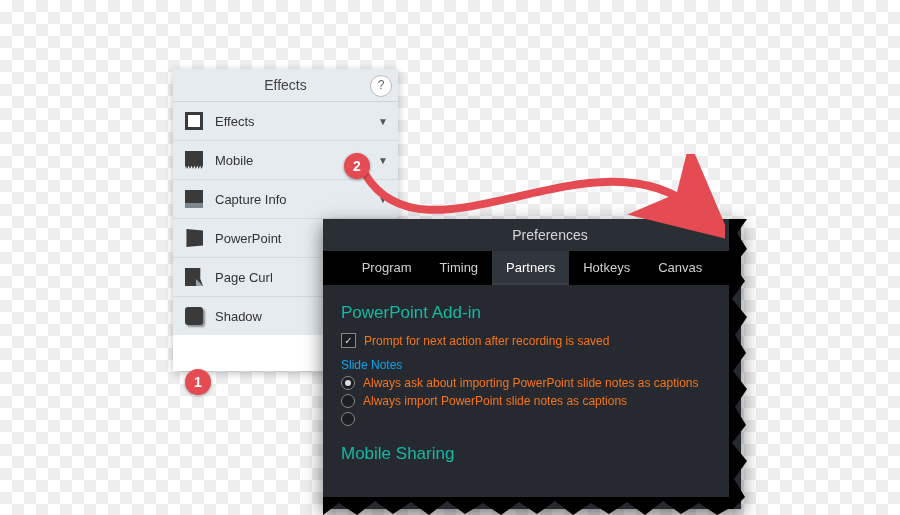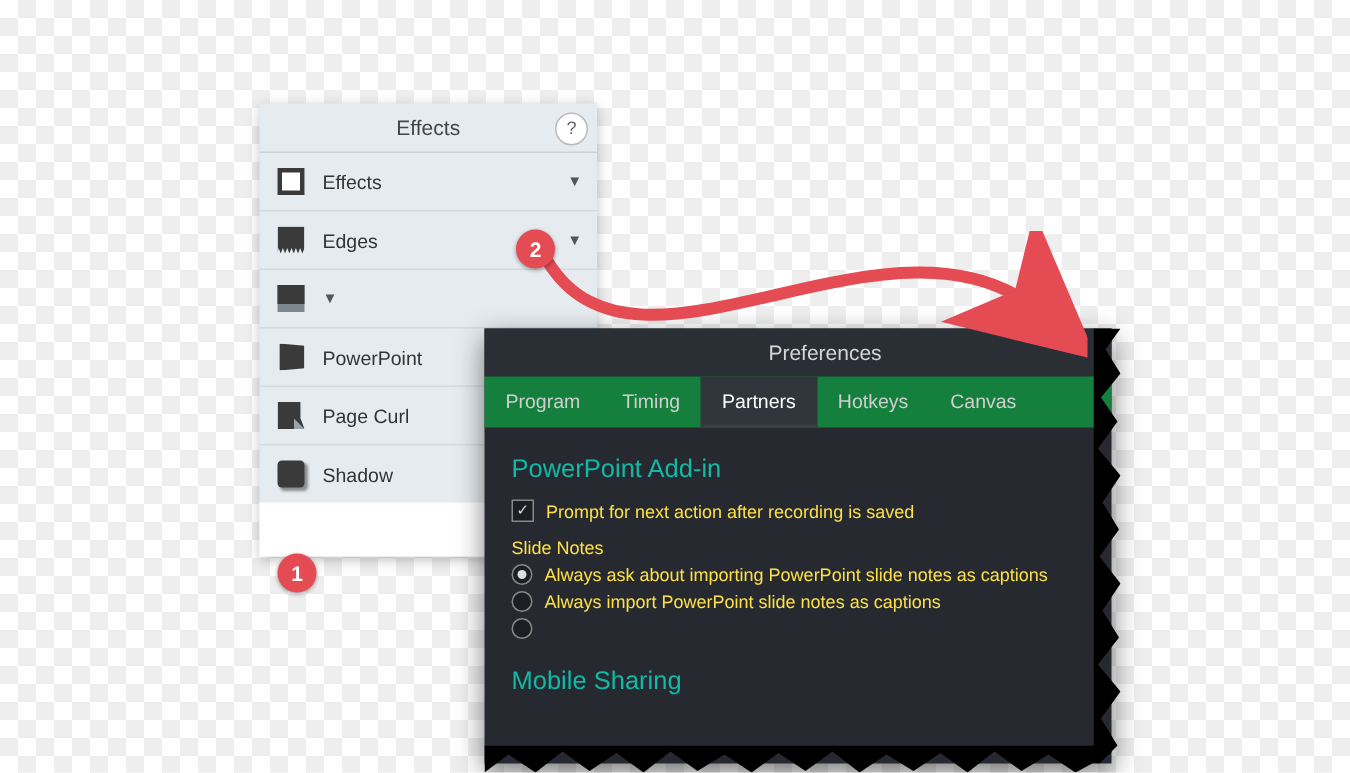--- a/index.html
+++ b/index.html
@@ -104,22 +104,23 @@
     height: 32px;
     text-align: center;
     line-height: 32px;
     font-size: 14px;
     background: #2a2e35;
     padding-left: 36px;
   }
   .pref-tabs {
     display: flex;
     height: 34px;
-    background: #15803d;
+    background: #000000;
     font-size: 13px;
+    justify-content: center;
   }
   .pref-tab {
     color: #cfcfcf;
     padding: 0 14px;
     line-height: 34px;
     cursor: pointer;
     border-bottom: 2px solid transparent;
   }
   .pref-tab.active {
     color: #fff;
@@ -131,21 +132,21 @@
     font-size: 17px;
     color: #14b8a6;
     margin: 4px 0 10px 0;
     font-weight: 400;
   }
   .chk-row, .rad-row {
     display: flex;
     align-items: center;
     margin: 4px 0;
     font-size: 12px;
-    color: #fde047;
+    color: #f97316;
     cursor: pointer;
   }
   .chk-box {
     width: 13px; height: 13px;
     border: 1px solid #888;
     margin-right: 8px;
     background: #1b1e22;
     display: flex; align-items: center; justify-content: center;
   }
   .chk-box.checked::after {
@@ -161,21 +162,21 @@
   }
   .rad-box.checked::after {
     content: "";
     position: absolute; left: 3px; top: 3px;
     width: 6px; height: 6px;
     border-radius: 50%;
     background: #ddd;
   }
   .sub-label {
     font-size: 12px;
-    color: #fde047;
+    color: #0ea5e9;
     margin: 10px 0 4px 0;
   }
 
   
   .torn {
     position: absolute;
     inset: 0;
     pointer-events: none;
   }
   .torn svg { position:absolute; fill:#000; }
@@ -213,25 +214,26 @@
       <div class="help-btn">?</div>
     </div>
 
     <div class="effects-row">
       <span class="ico ico-border"></span>
       <span class="lbl">Effects</span>
       <span class="chev">▼</span>
     </div>
     <div class="effects-row">
       <span class="ico ico-edges"></span>
-      <span class="lbl">Edges</span>
+      <span class="lbl">Mobile</span>
       <span class="chev">▼</span>
     </div>
     <div class="effects-row">
       <span class="ico ico-capture"></span>
+      <span class="lbl">Capture Info</span>
       <span class="chev">▼</span>
     </div>
     <div class="effects-row">
       <span class="ico ico-persp"></span>
       <span class="lbl">PowerPoint</span>
     </div>
     <div class="effects-row">
       <span class="ico ico-curl"></span>
       <span class="lbl">Page Curl</span>
     </div>

